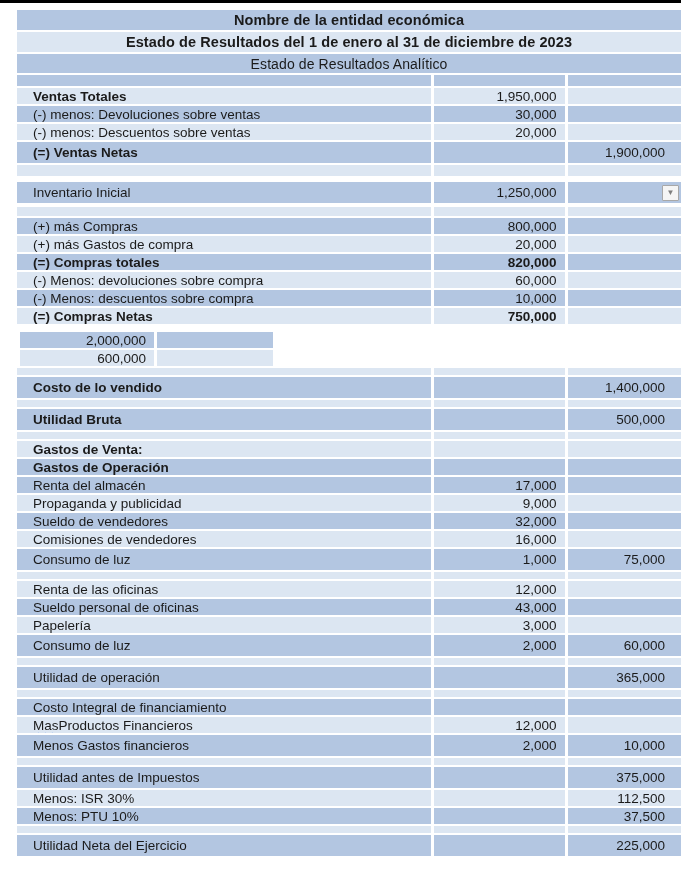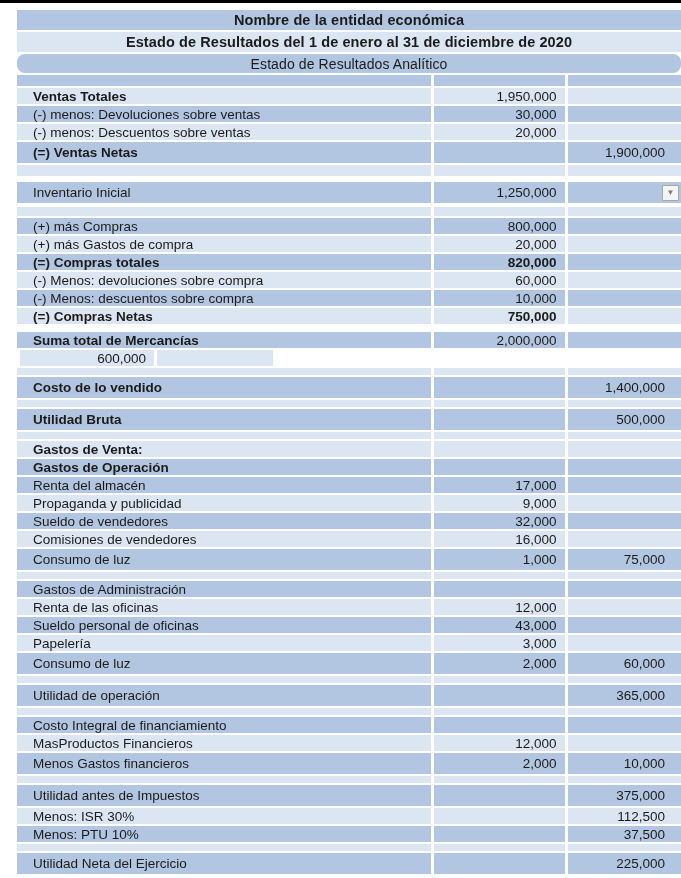--- a/index.html
+++ b/index.html
@@ -13,21 +13,21 @@
   }
   .top-bar{position:absolute;top:0;left:0;width:681px;height:3px;background:var(--topbar,#000);}
   .sheet{position:absolute;top:10px;left:8px;width:664px;margin-left:9px;}
   
   .hrow{
     display:flex;align-items:center;justify-content:center;
     margin-bottom:2px;font-size:14.5px;letter-spacing:.1px;
   }
   .h1{height:20px;background:var(--m);font-weight:bold;}
   .h2{height:20px;background:var(--l);font-weight:bold;}
-  .h3{height:19px;background:var(--m);font-size:14px;font-weight:normal;border-radius:8px;}
+  .h3{height:19px;background:var(--m);font-size:14px;font-weight:normal;}
   
   .row{display:flex;margin-bottom:2px;height:16px;font-size:13.5px;}
   .row.tall{height:21px;}
   .row .c{display:flex;align-items:center;height:100%;box-sizing:border-box;overflow:hidden;white-space:nowrap;}
   .row.m .c{background:var(--m);}
   .row.l .c{background:var(--l);}
   .c.lab{width:424px;padding-left:16px;}
   .c.v{justify-content:flex-end;}
   .c.v1{width:134px;margin-left:3px;padding-right:8px;}
   .c.v2{width:116px;margin-left:3px;padding-right:16px;position:relative;}
@@ -43,21 +43,21 @@
   }
   .dd span{font-size:8px;line-height:8px;color:#7e7e7e;}
 </style>
 </head>
 <body>
 
 <div class="screen" style="--m: #b3c6e1; --l: #dce6f2; --topbar: #000000; --squiggle: #5b8def; color: rgb(27, 27, 27);">
   <div class="top-bar"></div>
   <div class="sheet">
     <div class="hrow h1">Nombre de la entidad económica</div>
-    <div class="hrow h2">Estado de Resultados del 1 de enero al 31 de diciembre de 2020</div>
+    <div class="hrow h2">Estado de Resultados del 1 de enero al 31 de diciembre de 2023</div>
     <div class="hrow h3">Estado de Resultados Analítico</div>
     <div id="rows">
         <div class="row m" style="height: 11px;">
           <div class="c lab"></div>
           <div class="c v v1"></div>
           <div class="c v v2"></div>
         </div>
         <div class="row l">
           <div class="c lab bold">Ventas Totales</div>
           <div class="c v v1">1,950,000</div>
@@ -124,21 +124,20 @@
           <div class="c v v1">10,000</div>
           <div class="c v v2"></div>
         </div>
         <div class="row l">
           <div class="c lab bold">(=) Compras Netas</div>
           <div class="c v v1 bold">750,000</div>
           <div class="c v v2"></div>
         </div>
         <div class="gap" style="height: 6px;"></div>
         <div class="row m">
-          <div class="c lab bold">Suma total de Mercancías</div>
           <div class="c v v1">2,000,000</div>
           <div class="c v v2"></div>
         </div>
         <div class="row l">
           <div class="c v v1">600,000</div>
           <div class="c v v2"></div>
         </div>
         <div class="row l" style="height: 7px;">
           <div class="c lab"></div>
           <div class="c v v1"></div>
@@ -194,25 +193,20 @@
           <div class="c v v1">16,000</div>
           <div class="c v v2"></div>
         </div>
         <div class="row m tall">
           <div class="c lab">Consumo de luz</div>
           <div class="c v v1">1,000</div>
           <div class="c v v2">75,000</div>
         </div>
         <div class="row l" style="height: 7px;">
           <div class="c lab"></div>
-          <div class="c v v1"></div>
-          <div class="c v v2"></div>
-        </div>
-        <div class="row m">
-          <div class="c lab">Gastos de Administración</div>
           <div class="c v v1"></div>
           <div class="c v v2"></div>
         </div>
         <div class="row l">
           <div class="c lab">Renta de las oficinas</div>
           <div class="c v v1">12,000</div>
           <div class="c v v2"></div>
         </div>
         <div class="row m">
           <div class="c lab">Sueldo personal de oficinas</div>

